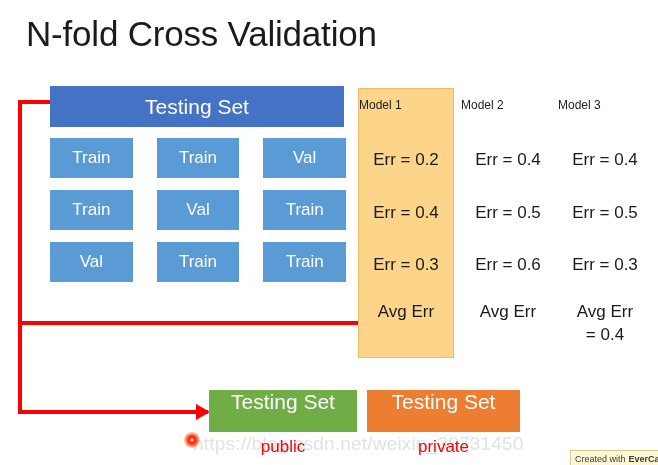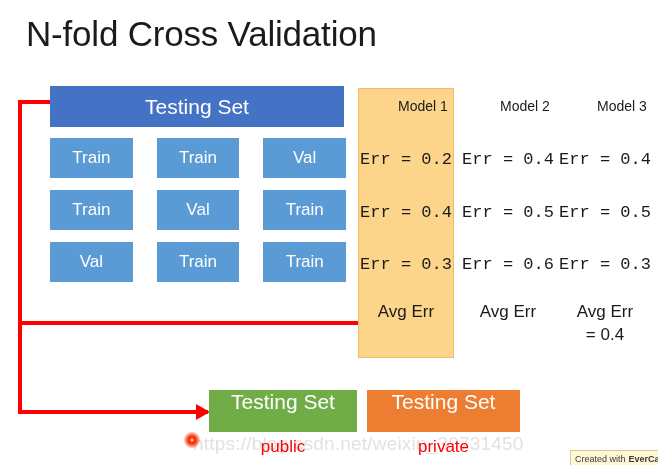--- a/index.html
+++ b/index.html
@@ -92,34 +92,33 @@
     text-align: center;
     color: #1b1b1b;
   }
   .model-col.c1 { left: 356px; }
   .model-col.c2 { left: 458px; }
   .model-col.c3 { left: 555px; }
 
   .model-name {
     position: absolute;
     top: 10px;
-    left: 17px;
+    left: 3px;
     width: 100%;
-    font-size: 14px;
-    text-align: center;
+    font-size: 12px;
+    text-align: left;
     white-space: nowrap;
   }
   .model-err {
     position: absolute;
     left: 0;
     width: 100%;
     font-size: 17px;
     text-align: center;
     white-space: nowrap;
-    font-family: Liberation Mono, monospace;
   }
   .model-err.e0 { top: 62px; }
   .model-err.e1 { top: 115px; }
   .model-err.e2 { top: 167px; }
 
   .model-avg {
     position: absolute;
     top: 213px;
     left: 0;
     width: 100%;

